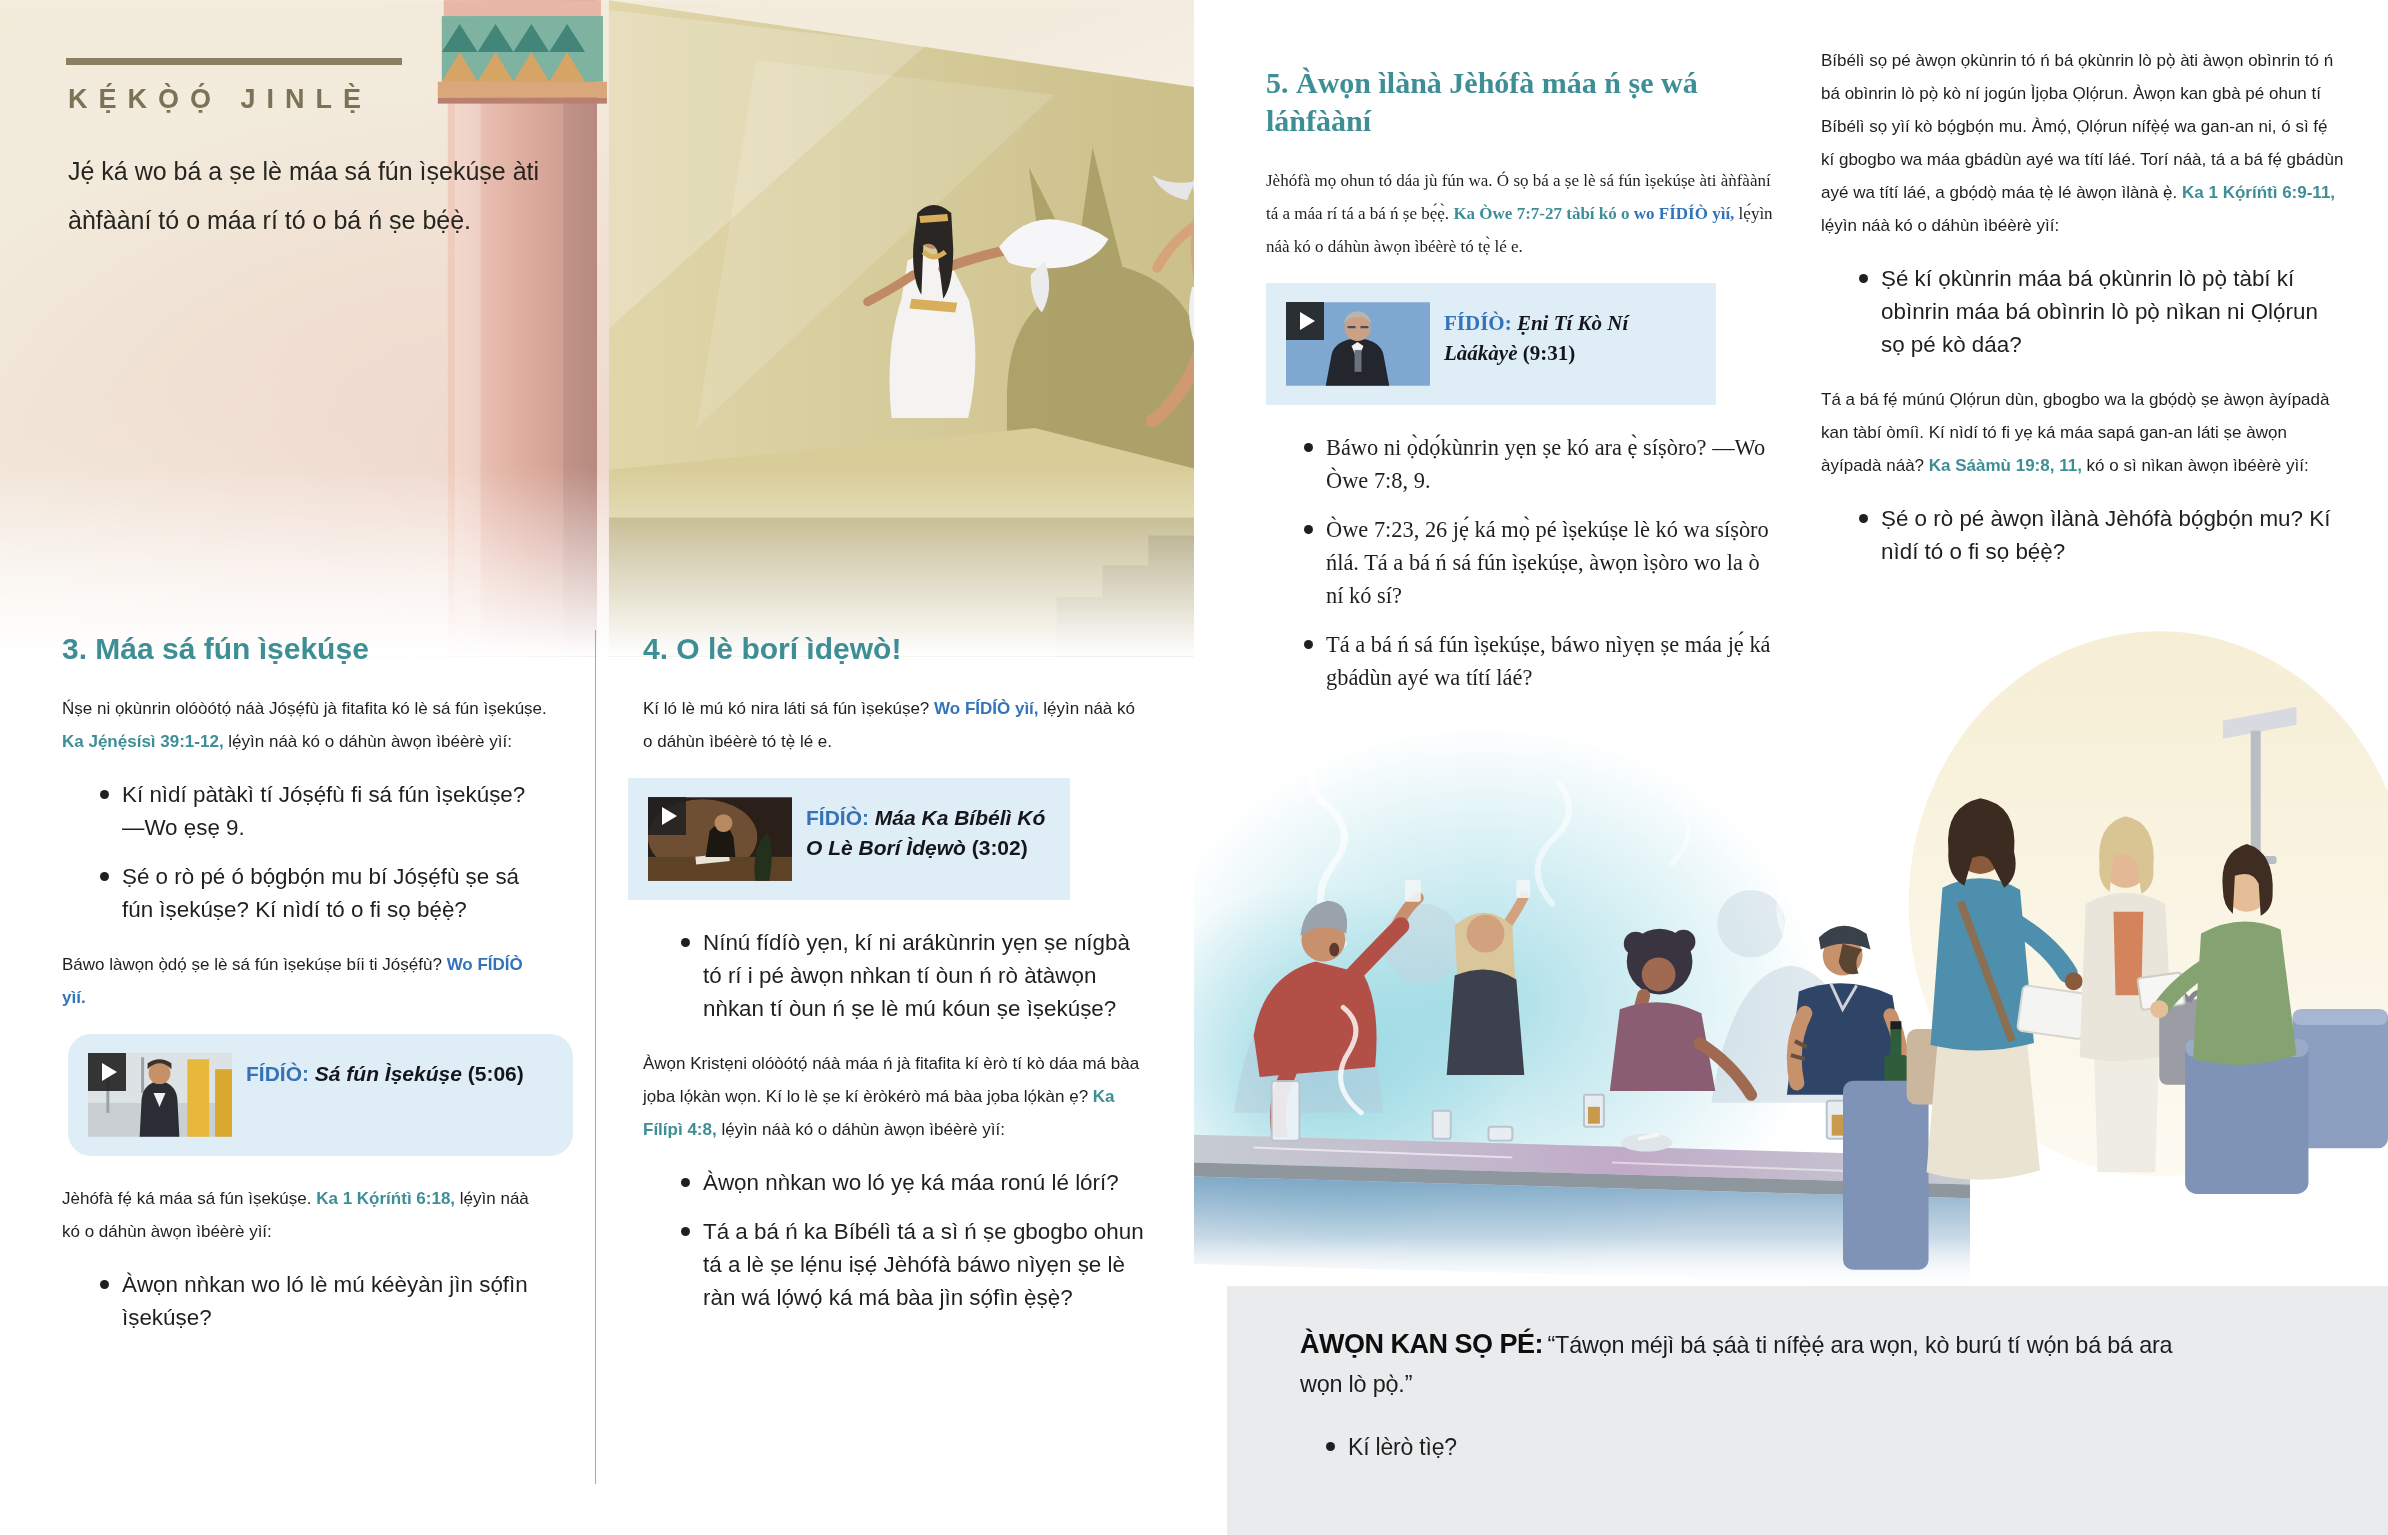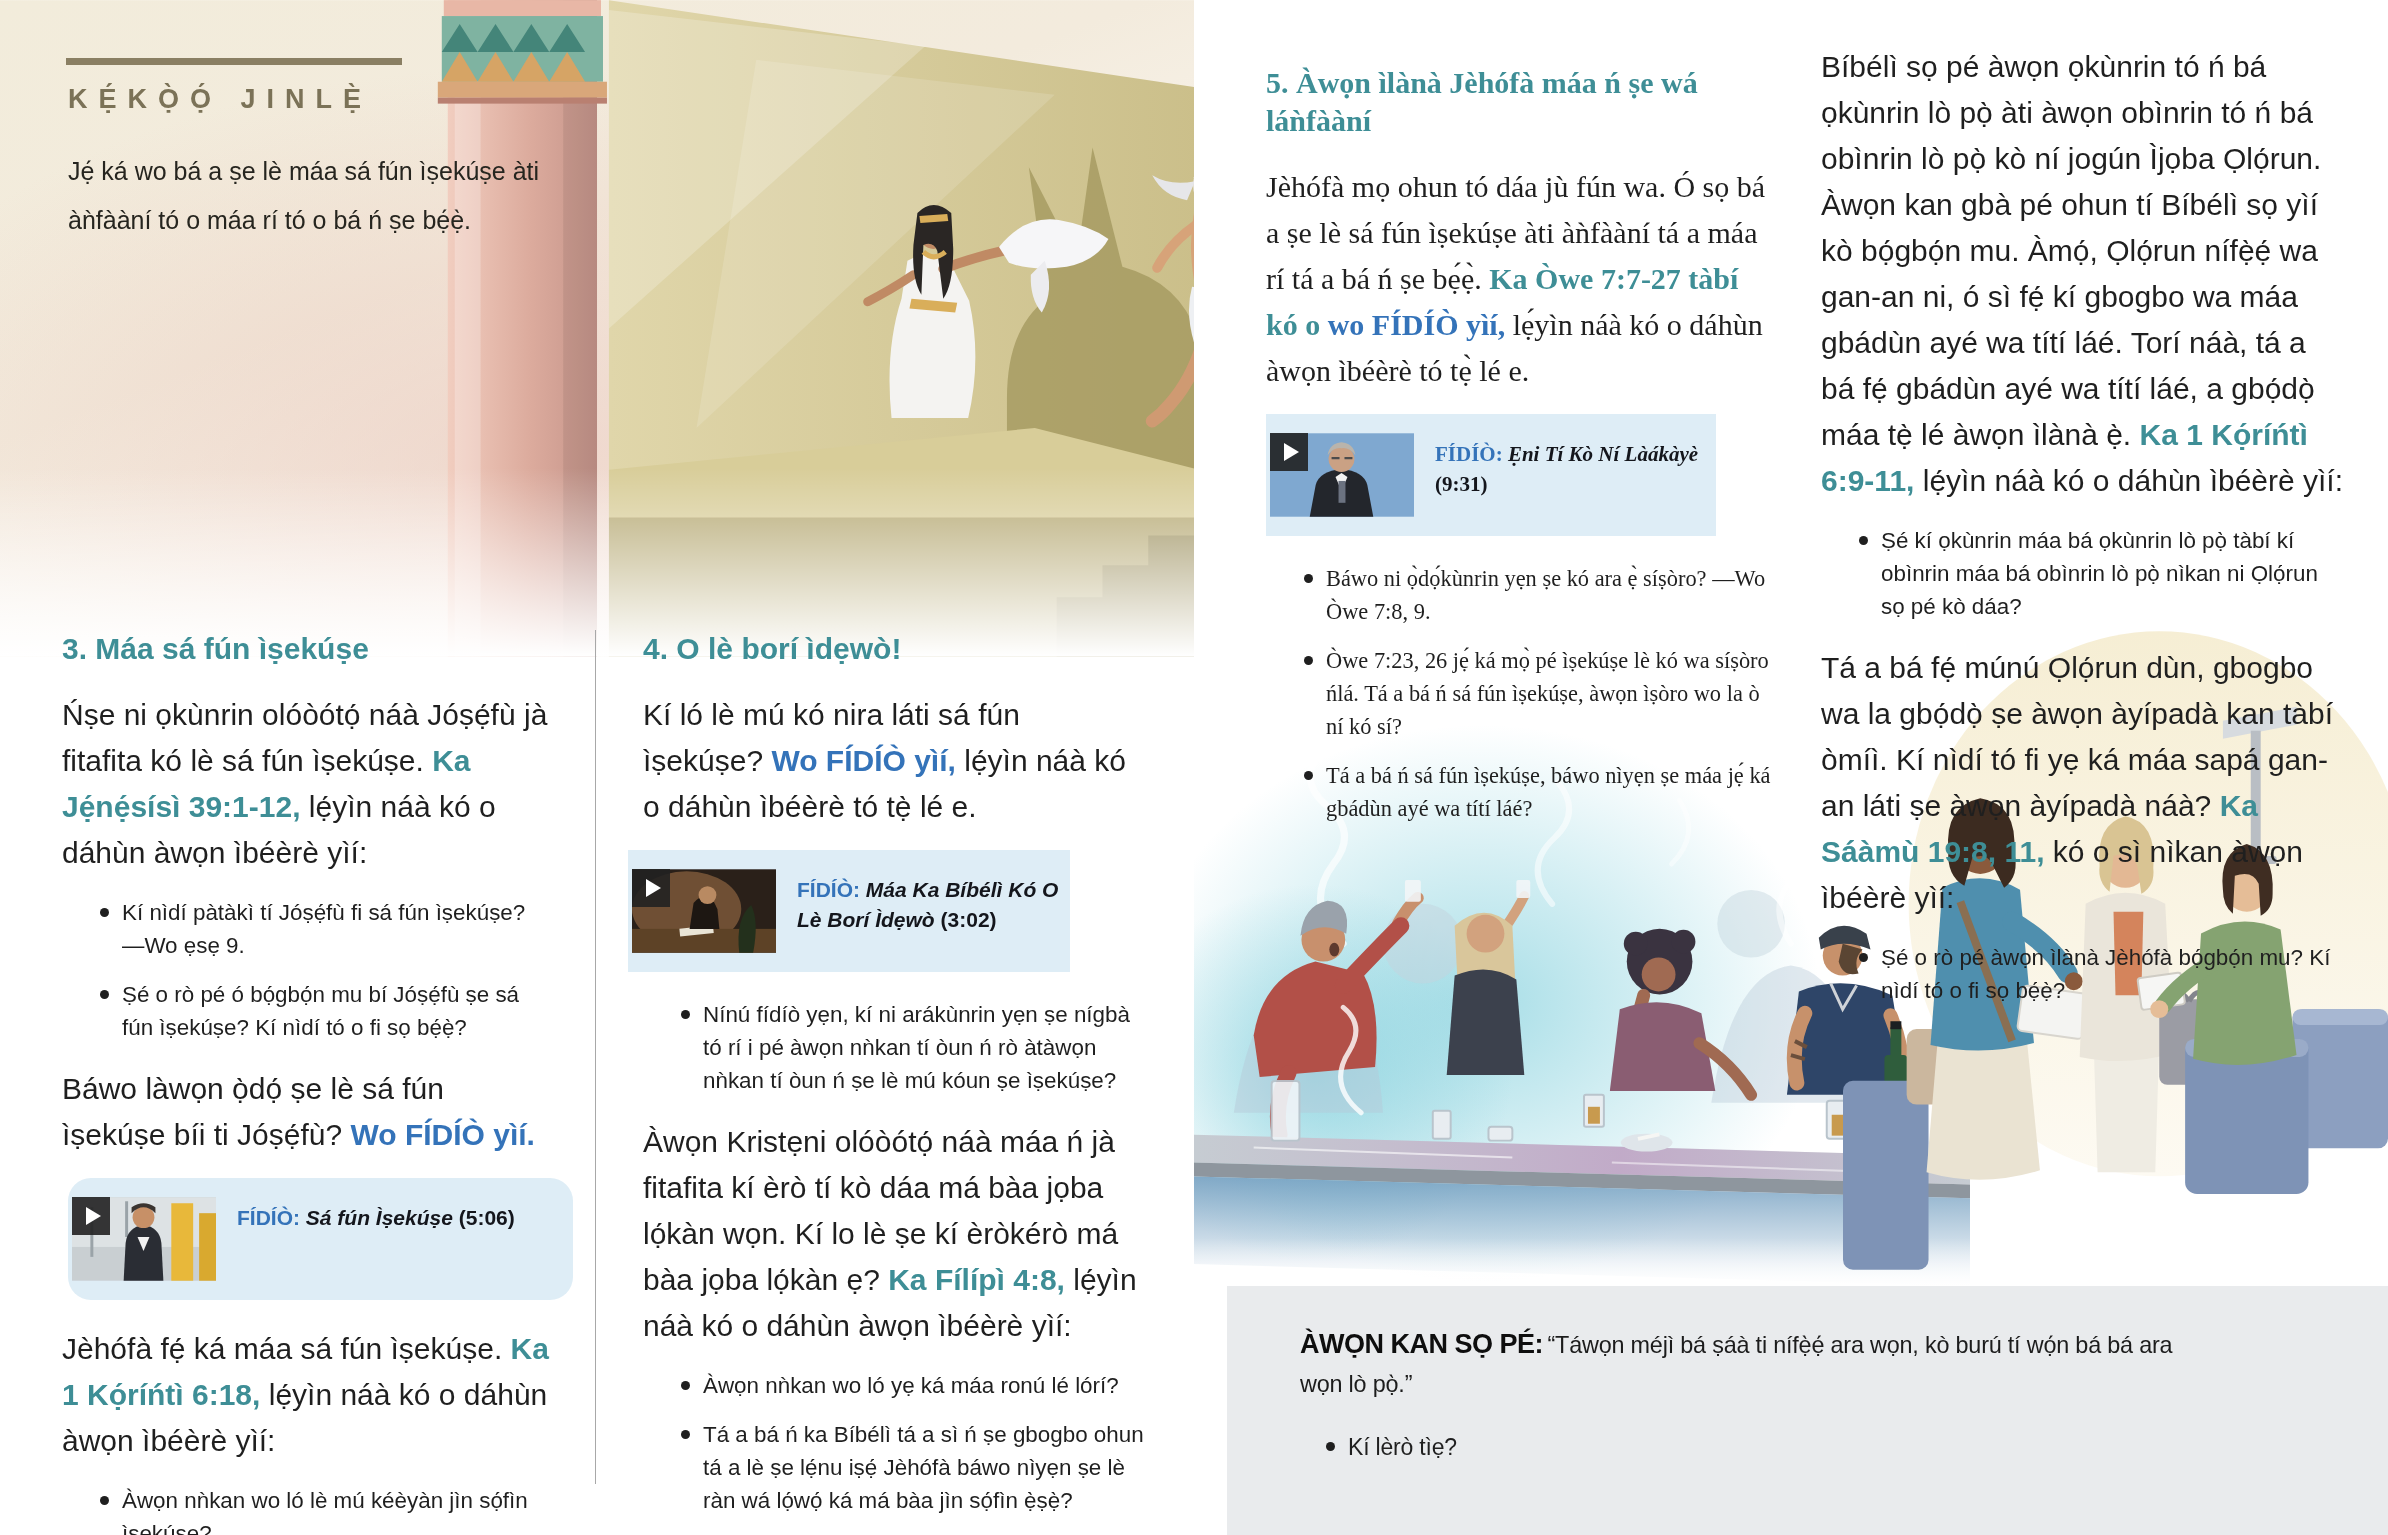--- a/index.html
+++ b/index.html
@@ -13,29 +13,29 @@
   .kicker{position:absolute;left:68px;top:84px;font-size:27px;font-weight:bold;
           letter-spacing:11px;color:#7b7257;white-space:nowrap;}
   .intro{position:absolute;left:68px;top:147px;width:476px;font-size:25px;line-height:49px;color:#26251f;}
 
   .col{position:absolute;}
   .col1{left:62px;top:630px;width:488px;}
   .divider{position:absolute;left:595px;top:630px;width:1px;height:854px;background:#a8a8a8;}
   .col2{left:643px;top:630px;width:505px;}
 
   h2.sec{font-size:30px;line-height:38px;color:#3e8e96;margin:0 0 24px 0;font-weight:bold;}
-  p.body{font-size:30px;line-height:46px;margin:0 0 20px 0;}
+  p.body{font-size:17px;line-height:33px;margin:0 0 20px 0;}
   .ref{color:#3e8e96;font-weight:bold;text-decoration:none;cursor:pointer;}
   .vlink{color:#3473b9;font-weight:bold;text-decoration:none;cursor:pointer;}
   ul.bl{list-style:none;margin:6px 0 22px 0;padding:0;}
   ul.bl li{position:relative;padding-left:60px;margin-bottom:16px;font-size:22.4px;line-height:33px;}
   ul.bl li::before{content:"";position:absolute;left:38px;top:12px;width:9px;height:9px;
                    border-radius:50%;background:#1f1f1f;}
 
-  .vbox{background:#deedf6;display:flex;gap:21px;padding:19px 4px;box-sizing:border-box;margin:4px 0 26px 0;}
+  .vbox{background:#deedf6;display:flex;gap:14px;padding:19px 20px;box-sizing:border-box;margin:4px 0 26px 0;}
   .vb1{width:505px;margin-left:6px;border-radius:23px;}
   .vb2{width:442px;margin-left:-15px;}
   .vb3{width:450px;}
   .thumb{position:relative;width:144px;height:84px;flex:none;overflow:hidden;}
   .thumb svg{display:block;}
   .play{position:absolute;left:0;top:0;width:38px;height:38px;background:rgba(33,33,33,.9);
         display:flex;align-items:center;justify-content:center;cursor:pointer;}
   .tri{width:0;height:0;border-left:15px solid #ffffff;border-top:9px solid transparent;
        border-bottom:9px solid transparent;margin-left:5px;}
   .vlabel{margin:6px 0 0 0;font-size:21px;line-height:30px;font-weight:bold;color:#14161c;}

